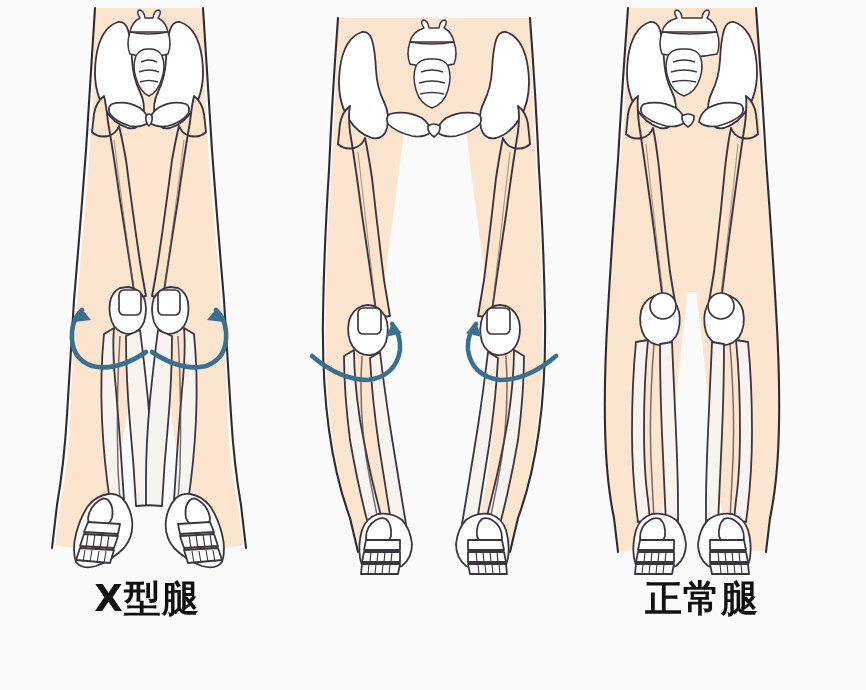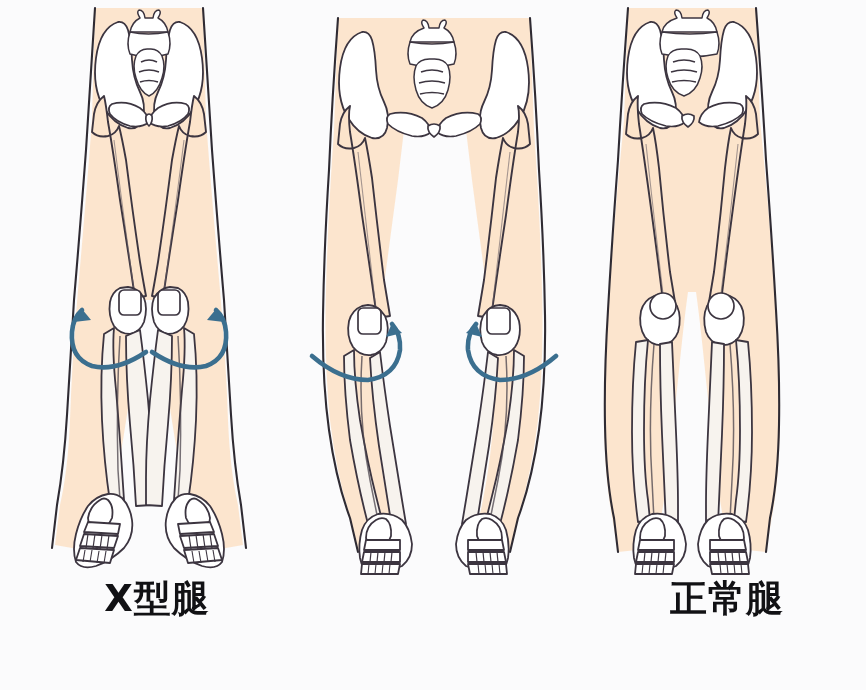--- a/index.html
+++ b/index.html
@@ -46,23 +46,23 @@
     top: 0;
     text-align: center;
     font-size: 37px;
     font-weight: bold;
     color: #111114;
     letter-spacing: 1px;
     line-height: 48px;
     white-space: nowrap;
     font-family: "DejaVu Sans", "Liberation Sans", sans-serif;
   }
-  #caption-x { left: 57px;  width: 200px; }
+  #caption-x { left: 47px;  width: 200px; }
   #caption-o { left: 340px; width: 200px; }
-  #caption-n { left: 627px; width: 200px; }
+  #caption-n { left: 602px; width: 200px; }
 </style>
 </head>
 <body>
 
 <div id="figure-canvas">
 
   <div class="figure-panel" id="panel-x">
     <svg class="panel-svg" viewBox="0 0 300 580" preserveAspectRatio="xMidYMin meet">
       <g>
         <path d="M95,8 L92,120 Q86,200 78,290 Q72,360 70,420 Q68,470 60,505

